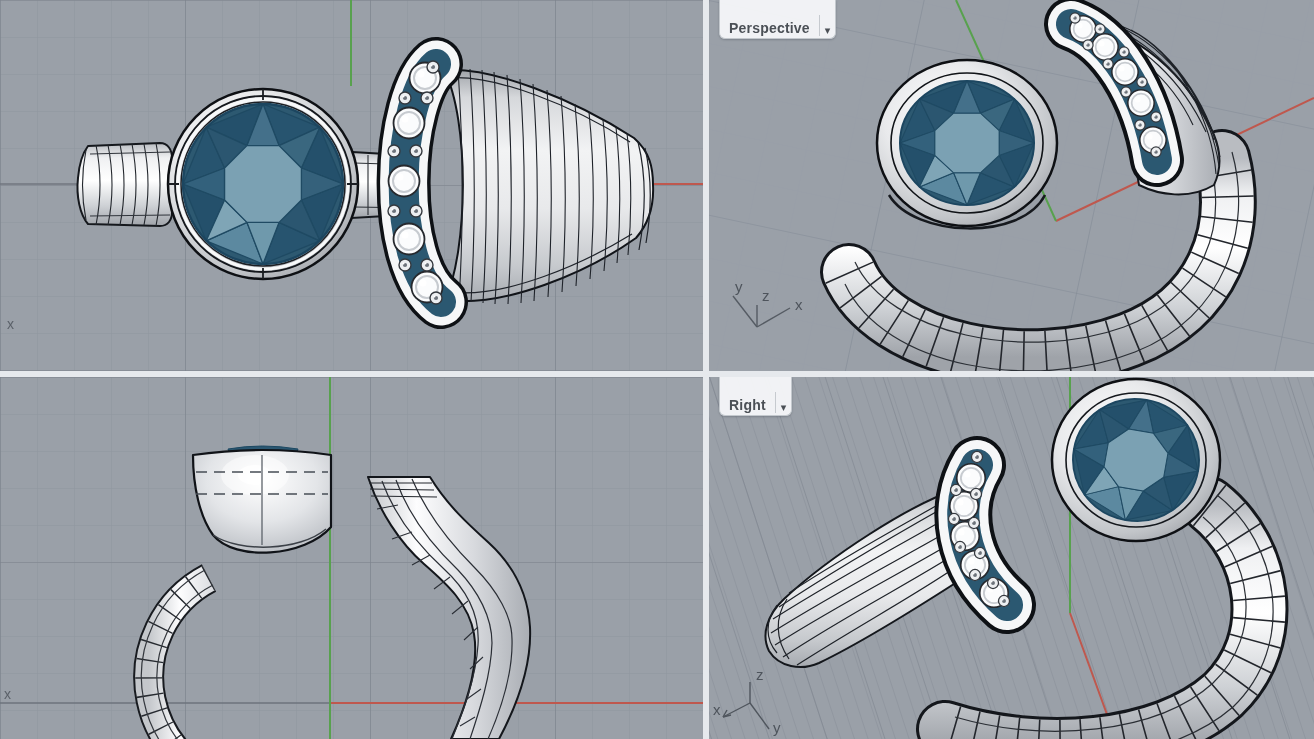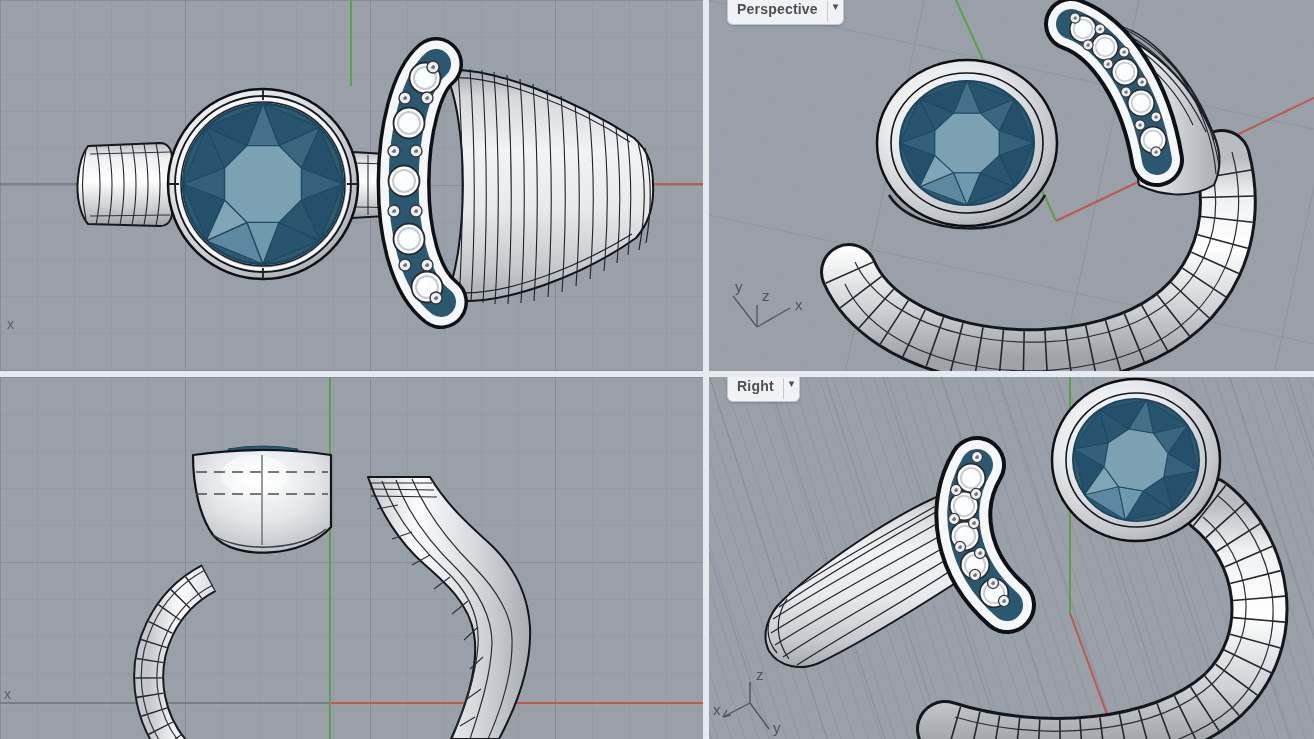--- a/index.html
+++ b/index.html
@@ -4,23 +4,23 @@
 <style>
   html,body{margin:0;padding:0;}
   body{width:1314px;height:739px;background:#e6e9ed;position:relative;overflow:hidden;
        font-family:"Liberation Sans",sans-serif;}
   .vp{position:absolute;overflow:hidden;background:#9aa0a8;}
   .vp svg{display:block;}
   #vp-top{left:0;top:0;width:703px;height:371px;}
   #vp-persp{left:709px;top:0;width:605px;height:371px;}
   #vp-front{left:0;top:377px;width:703px;height:362px;}
   #vp-right{left:709px;top:377px;width:605px;height:362px;}
-  .vp-tab{position:absolute;left:18px;top:0;display:flex;align-items:flex-start;gap:0;
+  .vp-tab{position:absolute;left:10px;top:0;display:flex;align-items:flex-end;gap:0;
           background:rgba(245,247,249,0.95);border:1px solid #c3c8cd;border-top:none;
-          border-radius:0 0 6px 6px;padding:1px 0 2px 0;height:21px;z-index:5;
+          border-radius:0 0 6px 6px;padding:15px 0 2px 0;height:21px;z-index:5;
           box-shadow:0 1px 2px rgba(40,45,55,0.25);}
   .vp-tab-label{font-size:14px;font-weight:bold;color:#4b5056;padding:0 9px;letter-spacing:.2px;}
   .vp-tab-sep{width:1px;align-self:stretch;background:#c6cacf;}
   .vp-tab-arrow{font-size:11px;color:#4b5056;padding:0 5px;line-height:1;}
   text{font-family:"Liberation Sans",sans-serif;}
 </style>
 </head>
 <body>
 
 <svg width="0" height="0" style="position:absolute" aria-hidden="true">

